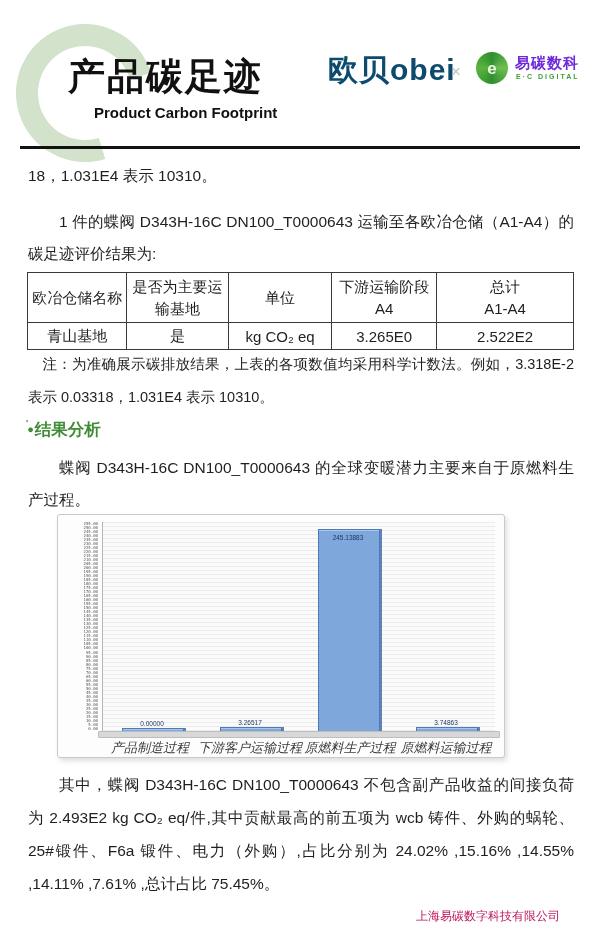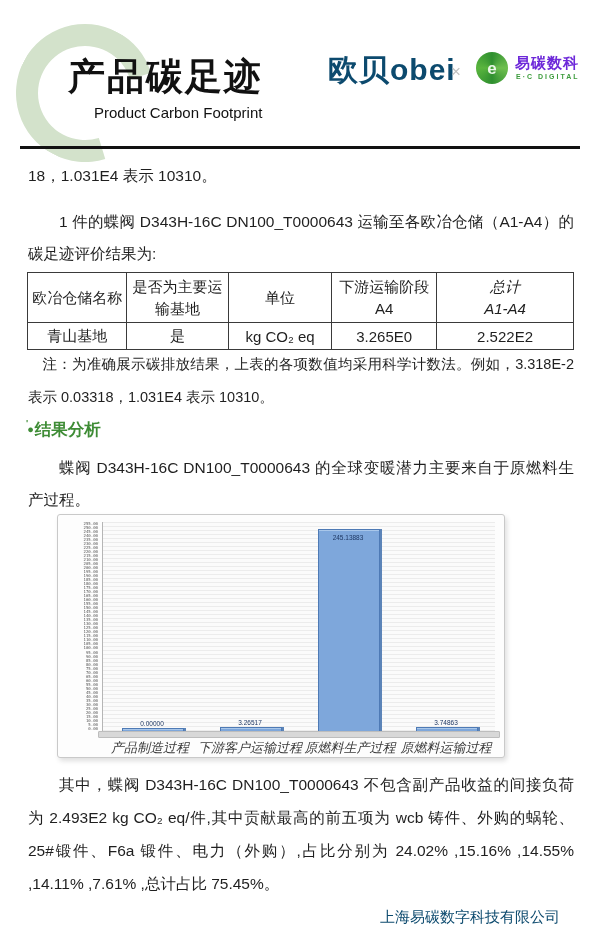--- a/index.html
+++ b/index.html
@@ -3,21 +3,21 @@
 <meta charset="utf-8">
 <style>
   html,body{margin:0;padding:0;background:#ffffff;}
   .page{position:relative;width:600px;height:939px;background:#ffffff;overflow:hidden;
         font-family:"Liberation Sans","DejaVu Sans",sans-serif;color:#1f1f1f;}
 
   
   .c-ring{position:absolute;left:16px;top:24px;width:94px;height:94px;border-radius:50%;
           border:22px solid #d3e2cb;border-right-color:transparent;transform:rotate(28deg);}
   .title-cn{position:absolute;left:68px;top:52px;font-size:37px;font-weight:bold;letter-spacing:2px;color:#111;z-index:2;}
-  .title-en{position:absolute;left:94px;top:104px;font-size:15px;font-weight:normal;color:#111;z-index:2;}
+  .title-en{position:absolute;left:94px;top:104px;font-size:15px;font-weight:bold;color:#111;z-index:2;}
   .partner{position:absolute;left:328px;top:50px;font-size:30px;font-weight:800;color:#0c4a6e;letter-spacing:1px;}
   .cross{position:absolute;left:451px;top:62px;font-size:17px;color:#c0c0c0;}
   .ec-logo{position:absolute;left:476px;top:52px;width:32px;height:32px;border-radius:50%;
            background:conic-gradient(#2f8f2f,#6fbf4f,#2f8f2f,#5ab53e,#2f8f2f);
            display:flex;align-items:center;justify-content:center;}
   .ec-e{font-size:17px;font-weight:bold;color:#eaf6e6;line-height:1;}
   .brand-name{position:absolute;left:515px;top:54px;font-size:15px;font-weight:bold;color:#6d28d9;letter-spacing:1px;}
   .brand-sub{position:absolute;left:516px;top:73px;font-size:7px;font-weight:bold;color:#3d9c3c;letter-spacing:2px;}
   .slogan{position:absolute;left:329px;top:97px;width:260px;font-size:14.5px;font-weight:600;
           color:#4c9f45;letter-spacing:5.5px;white-space:nowrap;}
@@ -31,21 +31,21 @@
   .p1{top:206px;}
   .note{position:absolute;left:28px;right:26px;top:348px;font-size:14.5px;line-height:33px;
         text-align:justify;text-indent:1em;}
 
   
   .tbl{position:absolute;left:27px;top:272px;width:547px;border-collapse:collapse;
        font-size:15px;text-align:center;}
   .tbl th,.tbl td{border:1.5px solid #3a3a3a;font-weight:normal;padding:0 2px;white-space:pre-line;}
   .tbl th{height:49px;line-height:22px;}
   .tbl td{height:26px;}
-  .cw1{width:104px;}.cw2{width:106px;}.cw3{width:107px;}.cw4{width:105px;}.cw5{width:141px;font-style:italic;}
+  .cw1{width:104px;}.cw2{width:106px;}.cw3{width:107px;}.cw4{width:105px;}.cw5{width:141px;}
 
   
   .sec-head{position:absolute;left:26px;top:418px;font-size:16.5px;font-weight:bold;color:#3e8c35;}
   .sec-head .tick{font-size:9px;vertical-align:9px;margin-right:-1px;}
   .sec-head .dot{font-size:11px;vertical-align:2px;margin-right:1px;}
   .p2{top:452px;}
 
   
   .chart-card{position:absolute;left:57px;top:514px;width:446px;height:242px;background:#fdfdfd;
               border:1px solid #c9c9c9;border-radius:3px;box-shadow:2px 3px 5px rgba(0,0,0,0.13);}
@@ -61,21 +61,21 @@
        border:1px solid #4e7ab5;border-bottom:none;box-shadow:inset 0 1px 0 #a9c7ea, 2px 0 0 #5c84b8;}
   .bar-label{position:absolute;left:0;width:100%;text-align:center;font-size:6.5px;color:#1f3864;white-space:nowrap;}
   .floor{position:absolute;left:40px;top:216px;width:400px;height:5px;background:#d8d8d8;
          border:1px solid #bdbdbd;border-radius:1px;}
   .xlabels{position:absolute;left:44px;top:224px;width:392px;display:flex;}
   .xcat{flex:1;text-align:center;font-size:13px;font-style:italic;color:#3a3a3a;
         font-family:"Liberation Serif","DejaVu Serif",serif;white-space:nowrap;}
 
   
   .p3{top:768px;line-height:33px;}
-  .footer{position:absolute;right:40px;top:908px;font-size:15px;color:#0c4a6e;text-align:right;}
+  .footer{position:absolute;right:40px;top:908px;font-size:12px;color:#be185d;text-align:right;}
 </style>
 </head>
 <body>
 
 <div class="page">
 
   <div class="c-ring"></div>
   <div class="title-cn">产品碳足迹</div>
   <div class="title-en">Product Carbon Footprint</div>
   <div class="partner">欧贝obei</div>

